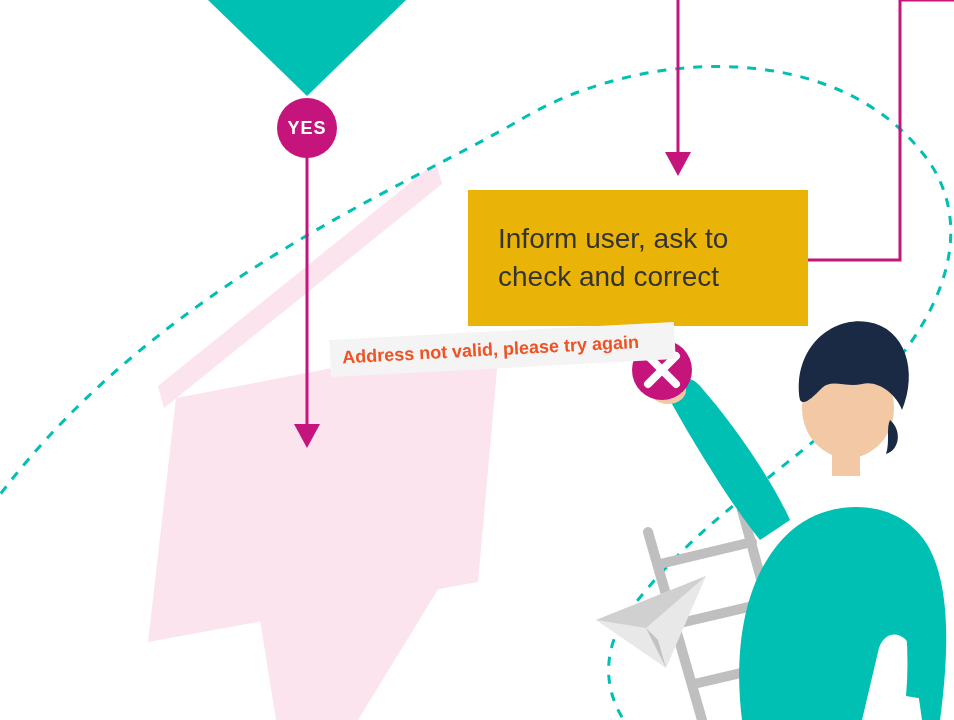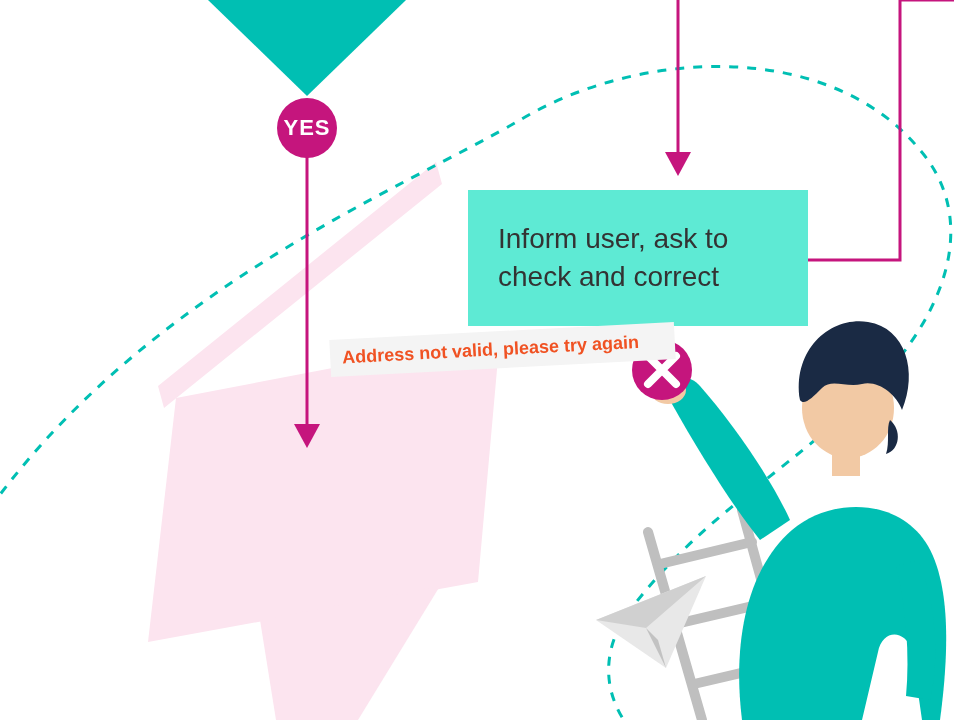--- a/index.html
+++ b/index.html
@@ -1,22 +1,22 @@
 <!DOCTYPE html>
 <html><head>
 <meta charset="utf-8">
 <style>
   html,body{margin:0;padding:0;width:954px;height:720px;overflow:hidden;background:#fff;font-family:'Helvetica Neue',Arial,sans-serif;}
   .stage{position:relative;width:954px;height:720px;}
   svg.bg{position:absolute;top:0;left:0;}
-  .box{position:absolute;background:#5eead4;color:#333;font-size:28px;line-height:1.35;font-weight:400;padding:30px 30px 30px 30px;box-sizing:border-box;}
+  .box{position:absolute;background:#eab308;color:#333;font-size:28px;line-height:1.35;font-weight:400;padding:30px 30px 30px 30px;box-sizing:border-box;}
   .box1{left:468px;top:190px;width:340px;}
   .box2{left:246px;top:460px;width:430px;}
   .err{position:absolute;left:330px;top:331px;transform:rotate(-3deg);background:#f4f4f4;padding:8px 36px 8px 12px;font-size:18px;font-weight:600;color:#f05223;white-space:nowrap;}
-  .yes{position:absolute;left:277px;top:98px;width:60px;height:60px;border-radius:50%;background:#c5157d;color:#fff;font-weight:800;font-size:22px;letter-spacing:1px;display:flex;align-items:center;justify-content:center;}
+  .yes{position:absolute;left:277px;top:98px;width:60px;height:60px;border-radius:50%;background:#c5157d;color:#fff;font-weight:800;font-size:18px;letter-spacing:1px;display:flex;align-items:center;justify-content:center;}
 </style>
 </head>
 <body>
 
 <div class="stage">
   <svg class="bg" width="954" height="720">
 
     <polygon points="436,162 442,184 164,408 158,386" fill="#fce4ef"></polygon>
     <polygon points="176,398 500,336 478,582 148,642" fill="#fce4ef"></polygon>
     <polygon points="260,620 440,586 358,720 276,720" fill="#fce4ef"></polygon>

